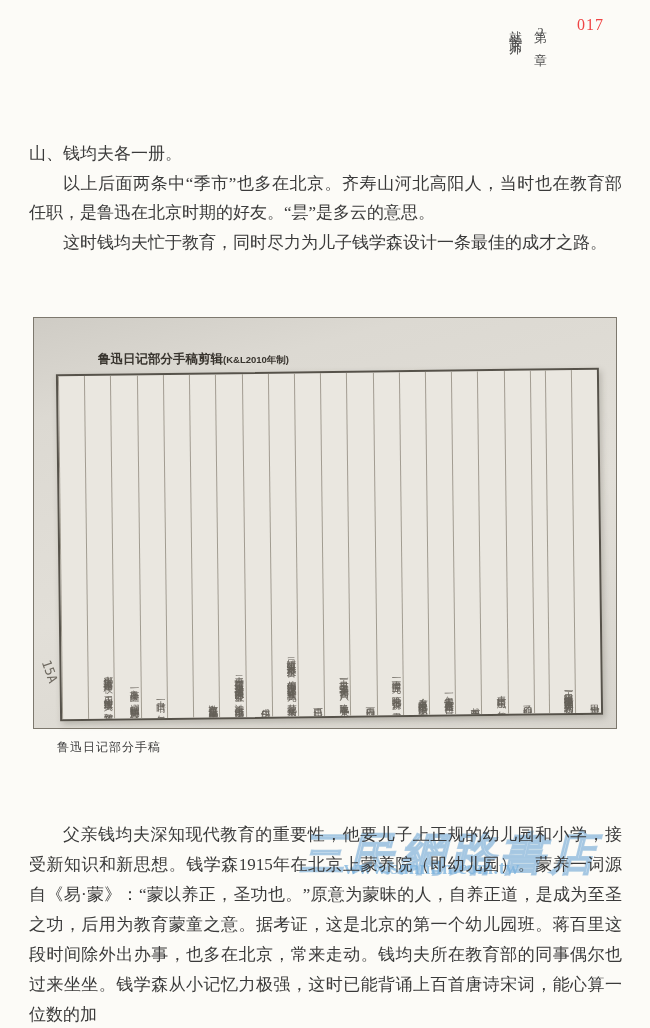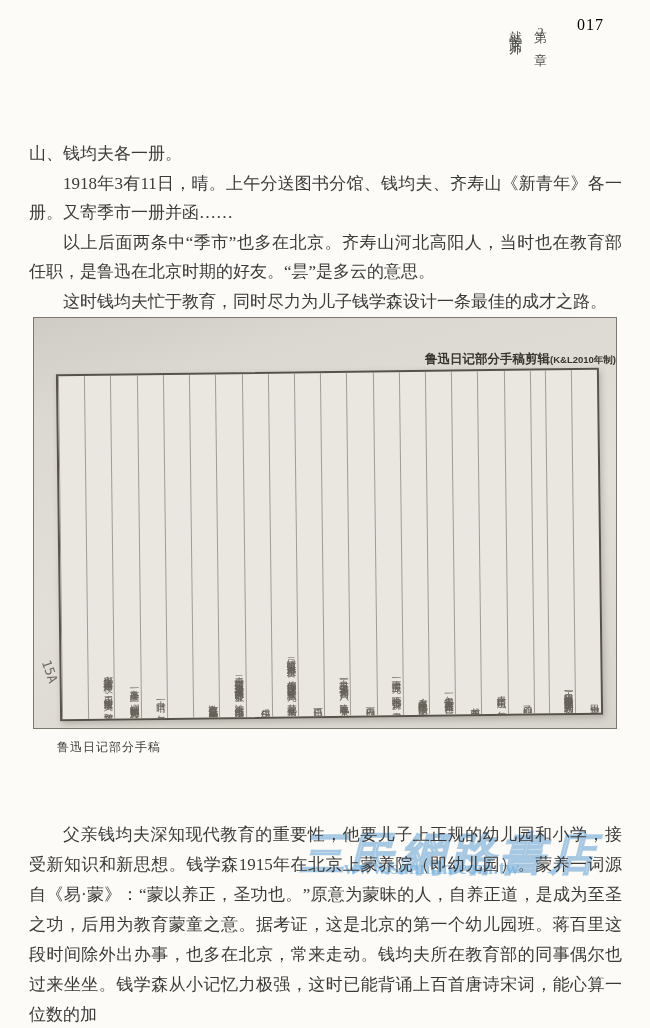--- a/index.html
+++ b/index.html
@@ -15,41 +15,41 @@
     position:absolute;
     writing-mode:vertical-rl;
     text-orientation:upright;
     font-size:13px;letter-spacing:4px;
     color:#4c4c4c;
   }
   .chap-num{left:531px;top:20px;}
   .chap-title{left:506px;top:20px;}
   .folio{
     position:absolute;left:577px;top:16px;
-    font-size:16px;letter-spacing:1px;color:#000000;
+    font-size:16px;letter-spacing:1px;color:#ef4444;
   }
   
   .intro,.body2{
     position:absolute;left:29px;width:593px;
     font-size:17px;line-height:29.5px;
     color:#3a3a3a;text-align:justify;
   }
   .intro{top:139px;}
   .intro p{margin:0;text-indent:2em;}
   .intro p.noindent{text-indent:0;}
   .body2{top:820px;line-height:30px;text-indent:2em;z-index:2;}
   
   .figure{
     position:absolute;left:33px;top:317px;width:584px;height:412px;
     border:1px solid #7d786e;box-sizing:border-box;
     background:linear-gradient(165deg,#cfccc5 0%,#dcd9d2 18%,#e2dfd8 55%,#d8d5ce 100%);
   }
   .fig-label{
     position:absolute;top:33px;left:0;right:0;
-    text-align:right;padding-left:64px;
+    text-align:left;padding-left:64px;
     font-size:12.5px;font-weight:bold;color:#38342e;
     font-family:"Liberation Sans","DejaVu Sans",sans-serif;
     white-space:nowrap;
   }
   .fig-label .note{font-size:9.5px;font-weight:bold;}
   .ms-grid{
     position:absolute;left:24px;top:53px;width:543px;height:347px;
     box-sizing:border-box;
     border:2px solid #56524a;
     background:#eae7e0;
@@ -113,21 +113,20 @@
 <body>
 
 <div class="page">
 
   <div class="chap-col chap-num">第2章</div>
   <div class="chap-col chap-title">就学京师</div>
   <div class="folio">017</div>
 
   <div class="intro">
     <p class="noindent">山、钱均夫各一册。</p>
-    <p>1918年3有11日，晴。上午分送图书分馆、钱均夫、齐寿山《新青年》各一册。又寄季市一册并函……</p>
     <p>以上后面两条中“季市”也多在北京。齐寿山河北高阳人，当时也在教育部任职，是鲁迅在北京时期的好友。“昙”是多云的意思。</p>
     <p>这时钱均夫忙于教育，同时尽力为儿子钱学森设计一条最佳的成才之路。</p>
   </div>
 
   <div class="figure">
     <div class="fig-label">
       <span>鲁迅日记部分手稿剪辑</span><span class="note">(K&amp;L2010年制)</span>
     </div>
     <div class="ms-grid">
       <div class="ms-col hdr">甲寅日記　正月</div>

